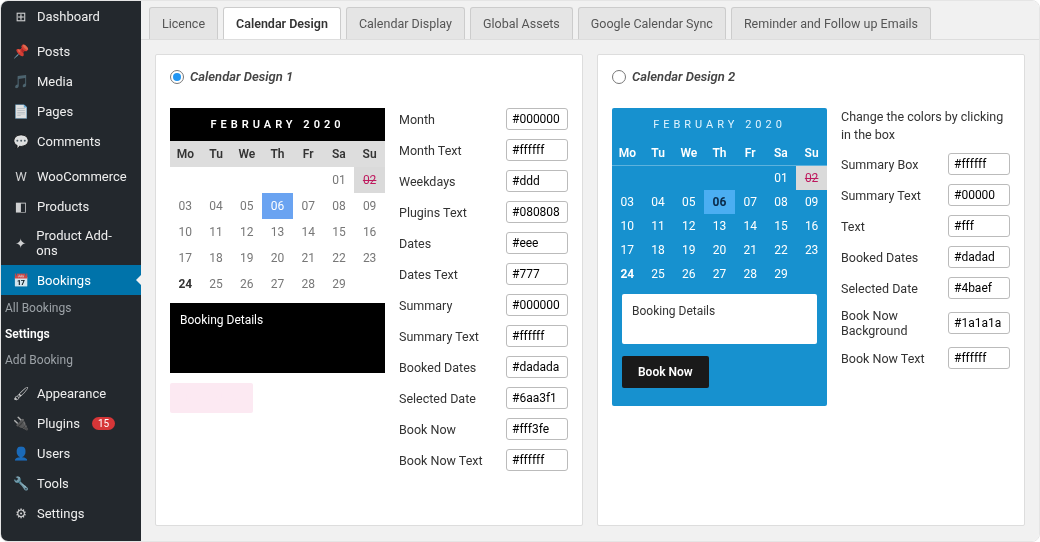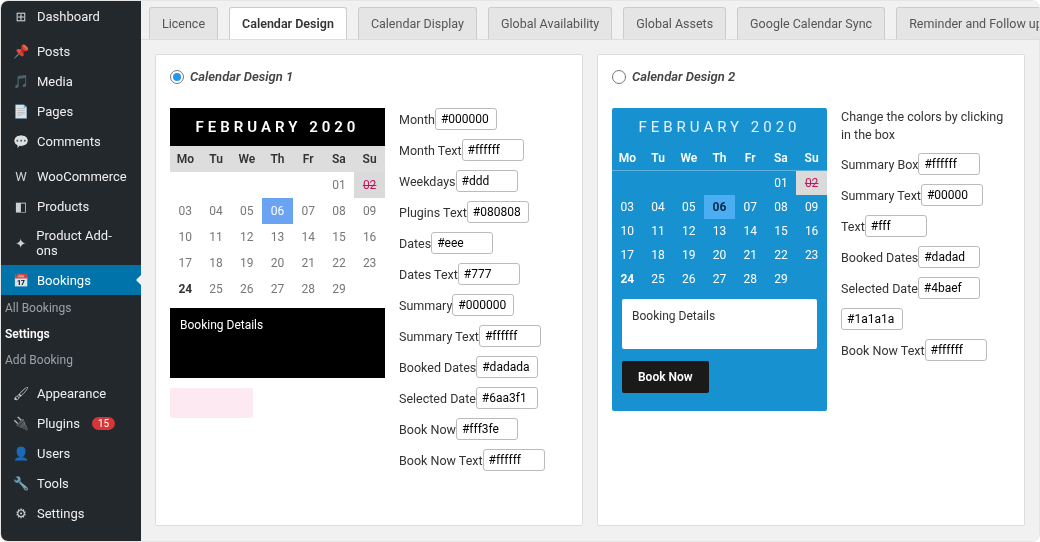--- a/index.html
+++ b/index.html
@@ -8,52 +8,52 @@
 .sidebar{width:140px;height:100%;background:#23282d;color:#eee;font-size:13px;position:absolute;left:0;top:0;overflow:hidden}
 .sb-item{display:flex;align-items:center;padding:7px 12px;color:#eee;cursor:pointer;gap:8px}
 .sb-item.sub{padding:6px 4px;font-size:12px;color:#9ca2a7}
 .sb-item.sub.current{color:#fff;font-weight:600}
 .sb-item.active{background:#0073aa;color:#fff;position:relative}
 .sb-item.active:after{content:'';position:absolute;right:-1px;top:50%;transform:translateY(-50%);border:6px solid transparent;border-right-color:#f1f1f1}
 .sb-icon{width:16px;height:16px;display:inline-flex;align-items:center;justify-content:center;opacity:.85}
 .sb-sep{height:5px}
 .badge{background:#d63638;color:#fff;border-radius:9px;font-size:10px;padding:1px 6px;margin-left:4px}
 .main{position:absolute;left:140px;top:0;right:0;bottom:0;background:#f1f1f1;overflow:hidden}
-.tabs{display:flex;gap:11px;padding:6px 8px 0 8px;background:#f1f1f1;border-bottom:1px solid #ddd;flex-wrap:nowrap}
+.tabs{display:flex;gap:5px;padding:6px 8px 0 8px;background:#f1f1f1;border-bottom:1px solid #ddd;flex-wrap:nowrap}
 .tab{background:#e5e5e5;border:1px solid #ccc;border-bottom:none;padding:8px 12px;font-size:12.5px;color:#555;border-radius:3px 3px 0 0;cursor:pointer;white-space:nowrap}
 .tab.active{background:#fff;color:#333;font-weight:600}
 .content{padding:14px;display:flex;gap:14px;height:calc(100% - 40px);overflow:auto}
 .panel{flex:1;background:#fff;border:1px solid #ddd;border-radius:2px;padding:14px;display:flex;gap:14px}
 .radio-hdr{font-size:13px;color:#444;font-style:italic;font-weight:600;display:flex;align-items:center;gap:6px;margin-bottom:10px}
 .radio-dot{width:14px;height:14px;border:1px solid #777;border-radius:50%;display:inline-flex;align-items:center;justify-content:center}
 .radio-dot.on:after{content:'';width:8px;height:8px;background:#2196f3;border-radius:50%}
 .cal-col{width:215px}
 .cal1{background:#000;color:#fff}
 .cal2{background:#1791cf;color:#fff;padding-bottom:14px;border-radius:2px}
-.cal-title{text-align:center;letter-spacing:4px;font-size:15px;padding:10px 0;font-weight:600}
+.cal-title{text-align:center;letter-spacing:4px;font-size:11px;padding:10px 0;font-weight:600}
 .cal2 .cal-title{color:#e0f4ff;font-weight:400}
 .cal-grid{background:#fff;color:#777}
 .cal2 .cal-grid{background:#1791cf;color:#fff}
 .wk-row{display:grid;grid-template-columns:repeat(7,1fr);text-align:center;font-size:12px}
 .wk-hdr{background:#ddd;color:#333;font-weight:600}
 .cal2 .wk-hdr{background:#1791cf;color:#fff;border-bottom:1px solid rgba(255,255,255,.3)}
 .wk-row>div{padding:6px 0}
 .cal2 .wk-row>div{padding:5px 0}
 .day.sel{background:#6aa3f1;color:#fff}
 .cal2 .day.sel{background:#4baef2;color:#0a2a4a;font-weight:700}
 .day.booked{background:#dadada;color:#be185d;text-decoration:line-through}
 .day.bold{font-weight:700;color:#333}
 .cal2 .day.bold{color:#fff;font-weight:700}
 .details1{background:#000;color:#fff;font-size:12px;padding:10px;margin-top:6px;height:70px}
 .details2{background:#fff;color:#333;font-size:12px;padding:10px;margin:8px 10px;height:50px;border-radius:2px}
 .book1{background:#fce9f2;color:#fce9f2;font-size:12px;padding:8px 14px;margin-top:10px;display:inline-block;border-radius:2px}
 .book2{background:#1a1a1a;color:#fff;font-size:12px;font-weight:600;padding:9px 16px;margin:4px 10px;display:inline-block;border-radius:2px}
 .ctl-col{flex:1;font-size:12.5px;color:#333}
 .ctl-hdr{margin-bottom:10px;font-size:12.5px;line-height:1.4}
-.ctl-row{display:flex;align-items:center;margin-bottom:9px}
+.ctl-row{display:flex;justify-content:space-between;align-items:center;margin-bottom:9px}
 .ctl-row input{width:62px;font-size:12px;padding:3px 5px;border:1px solid #bbb;border-radius:3px;text-align:left}
 </style>
 </head>
 <body>
 <div class="wrap">
 <div class="sidebar">
   <div class="sb-item">
         <span class="sb-icon">⊞</span>
         <span>Dashboard</span>
       </div>
@@ -127,21 +127,20 @@
         <span>Cloudways Migrate</span>
       </div>
 
 </div>
 
 <div class="main">
   <div class="tabs">
     <div class="tab">Licence</div>
     <div class="tab active">Calendar Design</div>
     <div class="tab">Calendar Display</div>
-    <div class="tab">Global Availability</div>
     <div class="tab">Global Assets</div>
     <div class="tab">Google Calendar Sync</div>
     <div class="tab">Reminder and Follow up Emails</div>
 
   </div>
 
   <div class="content">
 
     <div class="panel" style="flex-direction:column">
       <div class="radio-hdr">
@@ -351,20 +350,21 @@
                 </div>
                 <div class="ctl-row">
                   <span>Booked Dates</span>
                   <input value="#dadad" style="">
                 </div>
                 <div class="ctl-row">
                   <span>Selected Date</span>
                   <input value="#4baef" style="">
                 </div>
                 <div class="ctl-row">
+                  <span>Book Now Background</span>
                   <input value="#1a1a1a" style="">
                 </div>
                 <div class="ctl-row">
                   <span>Book Now Text</span>
                   <input value="#ffffff" style="">
                 </div>
               </div>
         </div>
       </div>
     </div>

